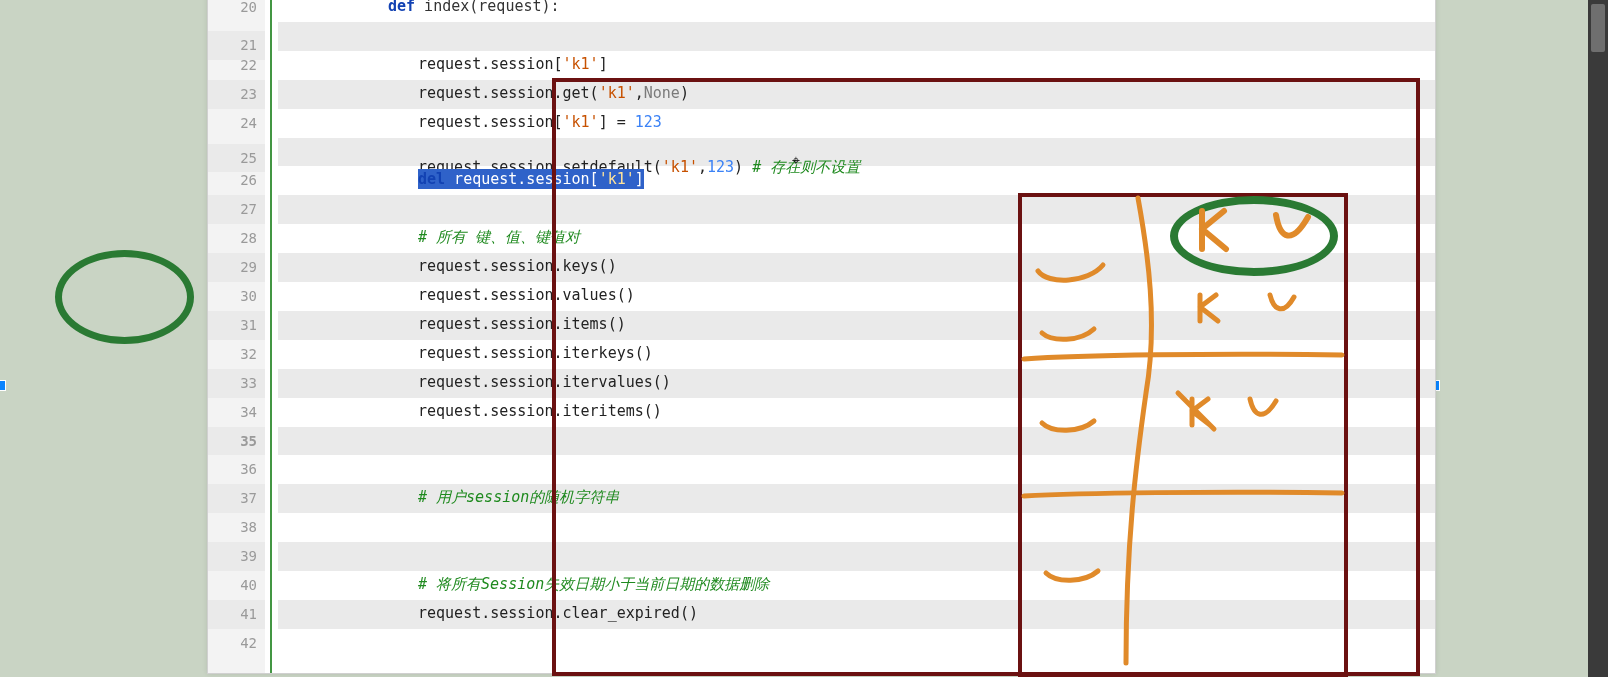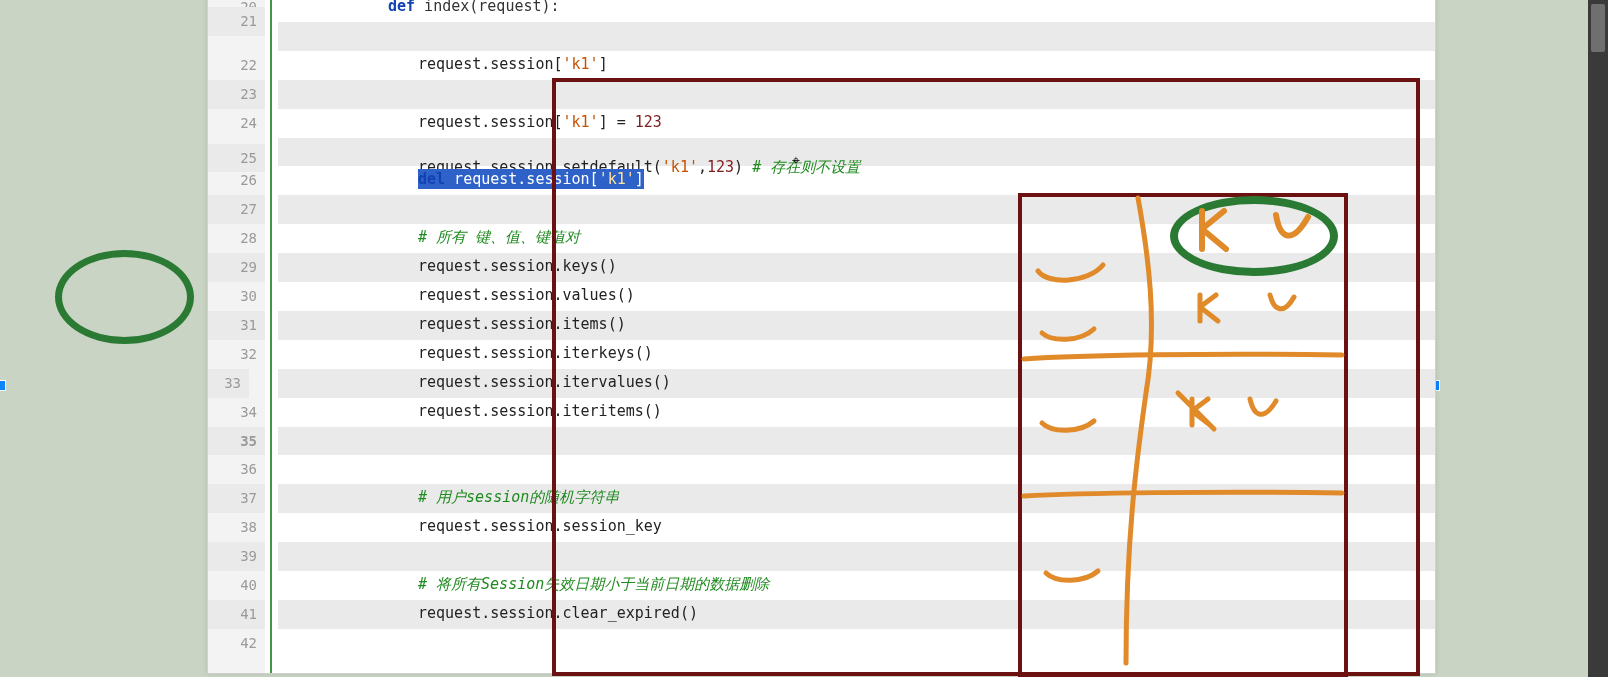--- a/index.html
+++ b/index.html
@@ -96,21 +96,21 @@
   }
   .code .txt {
     position: absolute;
     left: 0;
     white-space: pre;
     color: #222;
   }
   .kw { color: #1242b3; font-weight: bold; }
   .fn { color: #333; }
   .str { color: #c75100; } 
-  .num-lit { color: #7f1d1d; }
+  .num-lit { color: #3b82f6; }
   .cmt { color: #1f8a1f; font-style: italic; }
   .hl {
     background: #2f62c9;
     color: #ffffff !important;
     padding: 1px 0;
   }
   .hl .str { color: #ffe39a !important; }
   .none-lit { color: #7a7a7a; }
 
   
@@ -147,21 +147,21 @@
   <div class="sel-handle" style="left:-5px; top:380px;"></div>
   <div class="sel-handle" style="left:1429px; top:380px;"></div>
 
   <div class="editor-card">
 
     <div class="gutter">
 
     <div class="line-row" style="position: absolute; top: 0px; left: 0px; right: 0px;">
           <span class="num">20</span>
         </div>
-        <div class="line-row alt" style="position: absolute; top: 14px; left: 0px; right: 0px;">
+        <div class="line-row alt" style="position: absolute; top: 38px; left: 0px; right: 0px;">
           <span class="num">21</span>
         </div>
         <div class="line-row" style="position: absolute; top: 57.8px; left: 0px; right: 0px;">
           <span class="num">22</span>
         </div>
         <div class="line-row alt" style="position: absolute; top: 86.7px; left: 0px; right: 0px;">
           <span class="num">23</span>
         </div>
         <div class="line-row" style="position: absolute; top: 115.6px; left: 0px; right: 0px;">
           <span class="num">24</span>
@@ -183,21 +183,21 @@
         </div>
         <div class="line-row" style="position: absolute; top: 289px; left: 0px; right: 0px;">
           <span class="num">30</span>
         </div>
         <div class="line-row alt" style="position: absolute; top: 317.9px; left: 0px; right: 0px;">
           <span class="num">31</span>
         </div>
         <div class="line-row" style="position: absolute; top: 346.8px; left: 0px; right: 0px;">
           <span class="num">32</span>
         </div>
-        <div class="line-row alt" style="position: absolute; top: 375.7px; left: 0px; right: 16px;">
+        <div class="line-row alt" style="position: absolute; top: 375.7px; left: 0px; right: 0px;">
           <span class="num">33</span>
         </div>
         <div class="line-row" style="position: absolute; top: 404.6px; left: 0px; right: 0px;">
           <span class="num">34</span>
         </div>
         <div class="line-row alt" style="position: absolute; top: 433.5px; left: 0px; right: 0px; font-weight: bold;">
           <span class="num">35</span>
         </div>
         <div class="line-row" style="position: absolute; top: 462.4px; left: 0px; right: 0px;">
           <span class="num">36</span>
@@ -241,32 +241,32 @@
         <div class="line-row alt" style="position: absolute; top: 433.5px; left: 0px; right: 0px;"></div>
         <div class="line-row" style="position: absolute; top: 462.4px; left: 0px; right: 0px;"></div>
         <div class="line-row alt" style="position: absolute; top: 491.3px; left: 0px; right: 0px;"></div>
         <div class="line-row" style="position: absolute; top: 520.2px; left: 0px; right: 0px;"></div>
         <div class="line-row alt" style="position: absolute; top: 549.1px; left: 0px; right: 0px;"></div>
         <div class="line-row" style="position: absolute; top: 578px; left: 0px; right: 0px;"></div>
         <div class="line-row alt" style="position: absolute; top: 606.9px; left: 0px; right: 0px;"></div>
         <div class="line-row" style="position: absolute; top: 635.8px; left: 0px; right: 0px;"></div>
         <span class="txt" style="top: 4px; left: 110px;"><span class="kw">def</span><span class="fn"> index(request):</span></span>
         <span class="txt" style="top: 61.8px; left: 140px;"><span>request.session[</span><span class="str">'k1'</span><span>]</span></span>
+        <span class="txt" style="top: 90.7px; left: 140px;"><span>request.session.get(</span><span class="str">'k1'</span><span>,</span><span class="none-lit">None</span><span>)</span></span>
         <span class="txt" style="top: 119.6px; left: 140px;"><span>request.session[</span><span class="str">'k1'</span><span>] = </span><span class="num-lit">123</span></span>
         <span class="txt" style="top: 165px; left: 140px;"><span>request.session.setdefault(</span><span class="str">'k1'</span><span>,</span><span class="num-lit">123</span><span>) </span><span class="cmt"># 存在则不设置</span></span>
         <span class="txt" style="top: 177.4px; left: 140px;"><span class="hl"><span class="kw">del</span><span> request.session[</span><span class="str">'k1'</span><span>]</span></span></span>
         <span class="txt" style="top: 235.2px; left: 140px;"><span class="cmt"># 所有 键、值、键值对</span></span>
         <span class="txt" style="top: 264.1px; left: 140px;"><span>request.session.keys()</span></span>
         <span class="txt" style="top: 293px; left: 140px;"><span>request.session.values()</span></span>
         <span class="txt" style="top: 321.9px; left: 140px;"><span>request.session.items()</span></span>
         <span class="txt" style="top: 350.8px; left: 140px;"><span>request.session.iterkeys()</span></span>
         <span class="txt" style="top: 408.6px; left: 140px;"><span>request.session.iteritems()</span></span>
         <span class="txt" style="top: 379.7px; left: 140px;"><span>request.session.itervalues()</span></span>
         <span class="txt" style="top: 495.3px; left: 140px;"><span class="cmt"># 用户session的随机字符串</span></span>
-        <span class="txt" style="top: 524.2px; left: 140px;"><span>request.session.session_key</span></span>
         <span class="txt" style="top: 582px; left: 140px;"><span class="cmt"># 将所有Session失效日期小于当前日期的数据删除</span></span>
         <span class="txt" style="top: 610.9px; left: 140px;"><span>request.session.clear_expired()</span></span>
       </div>
 
   </div>
 
   <div class="g-ellipse" style="left:55px; top:250px; width:125px; height:80px;"></div>
 
   <div class="annot" style="left:552px; top:78px; width:860px; height:590px;"></div>
 

